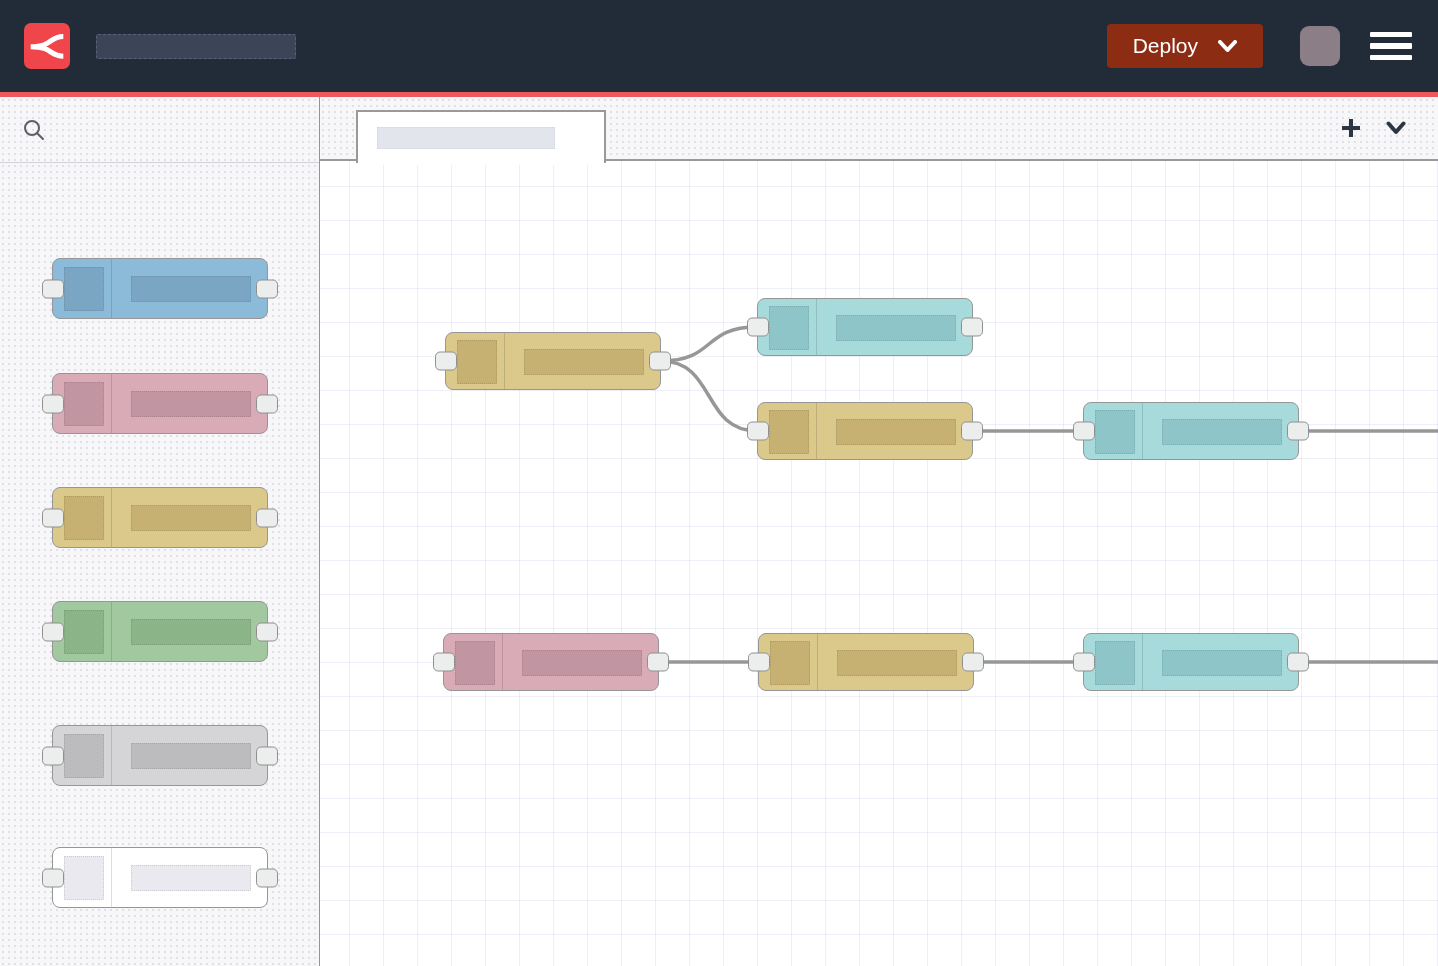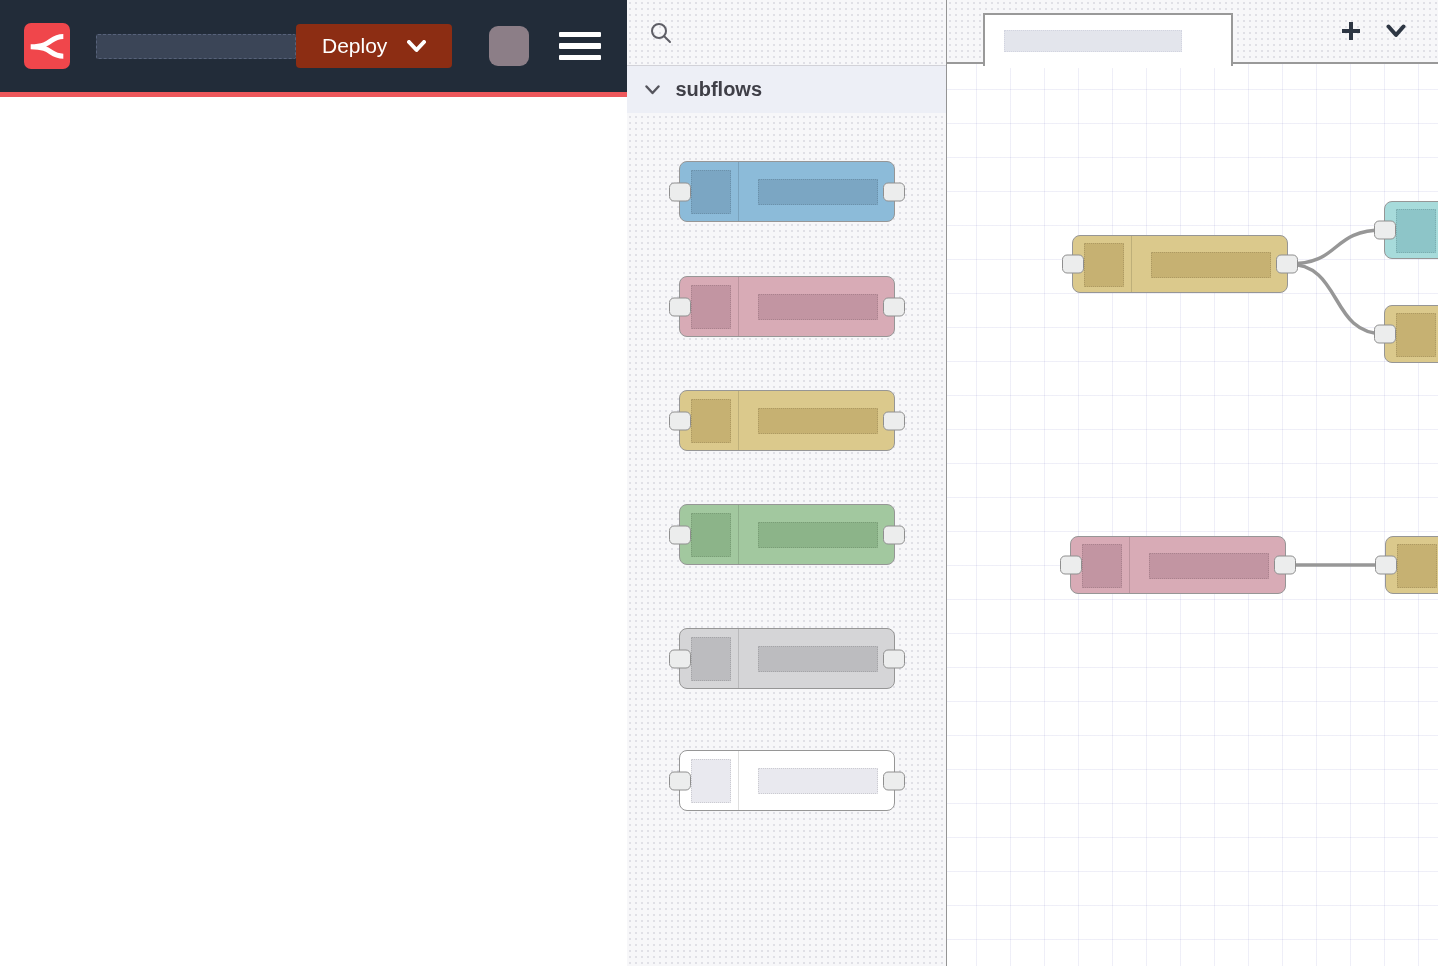--- a/index.html
+++ b/index.html
@@ -1,19 +1,19 @@
 <!DOCTYPE html>
 <html><head>
 <meta charset="utf-8">
 <style>
   * { margin:0; padding:0; box-sizing:border-box; }
   html,body { width:1438px; height:966px; overflow:hidden; background:#fff;
     font-family:"Liberation Sans", sans-serif; }
 
-  .app { width:1438px; height:966px; display:flex; flex-direction:row; }
+  .app { width:1438px; height:966px; display:flex; flex-direction:column; }
 
   
   .header { height:97px; background:#222c39; border-bottom:5px solid #ee575b;
     display:flex; align-items:center; padding:0 26px 0 24px; flex:0 0 auto; }
   .logo { width:46px; height:46px; border-radius:7px; background:#f0464b;
     display:flex; align-items:center; justify-content:center; flex:0 0 auto; }
   .title-skeleton { width:200px; height:25px; margin-left:26px; background:#3b4557;
     border:1px dashed #57627a; border-radius:2px; }
   .header-spacer { flex:1; }
   .deploy-btn { height:44px; padding:0 26px; background:#8c2d13; border:none;
@@ -117,28 +117,20 @@
   <div class="content">
 
     <aside class="sidebar dotted-bg">
       <div class="search-row">
         <span style="display:flex">
           <svg width="24" height="24" viewBox="0 0 24 24">
             <circle cx="10" cy="10" r="7" stroke="#5e5e66" stroke-width="2" fill="none"></circle>
             <line x1="15.2" y1="15.2" x2="21" y2="21" stroke="#5e5e66" stroke-width="2" stroke-linecap="round"></line>
           </svg>
         </span>
-      </div>
-      <div class="category-header">
-        <span style="display:flex">
-          <svg width="15" height="10" viewBox="0 0 15 10">
-            <polyline points="1.5,1.5 7.5,8 13.5,1.5" stroke="#55555d" stroke-width="2.4" fill="none" stroke-linecap="round" stroke-linejoin="round"></polyline>
-          </svg>
-        </span>
-        <span class="category-label">subflows</span>
       </div>
       <div id="palette-list">
           <div class="node palette" style="top: 161px; background: rgb(140, 187, 217);">
             <span class="port in"></span>
             <div class="iconbox ph" style="background: rgb(123, 166, 195);"></div>
             <div class="node-divider"></div>
             <div class="labelbar ph" style="background: rgb(123, 166, 195);"></div>
             <span class="port out"></span>
           </div>
           <div class="node palette" style="top: 276px; background: rgb(216, 171, 182);">

